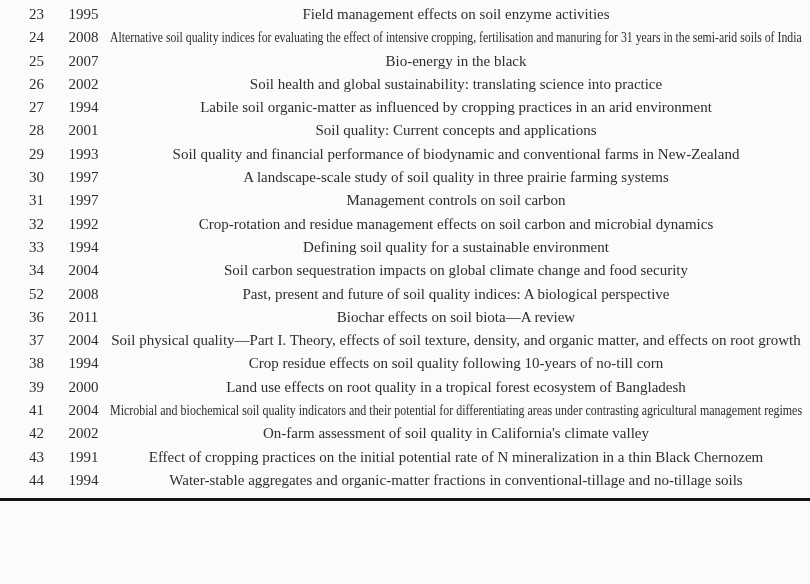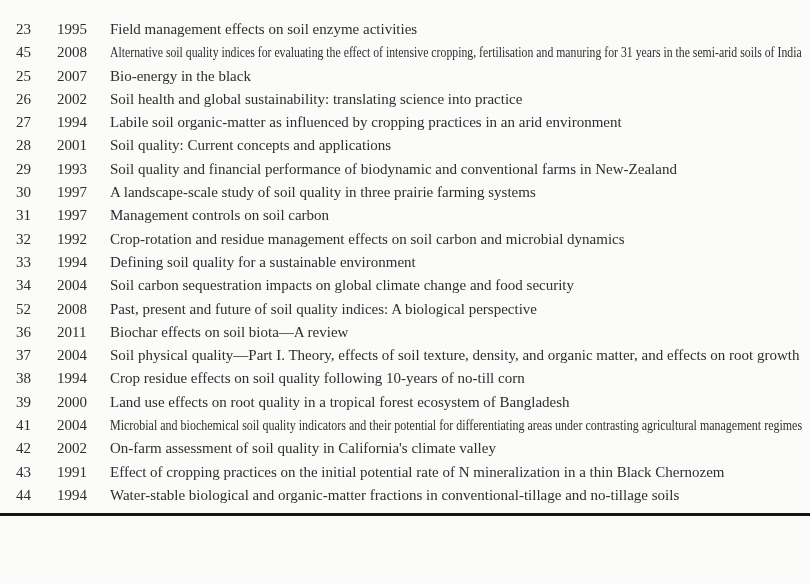--- a/index.html
+++ b/index.html
@@ -13,21 +13,22 @@
     font-family: "Liberation Serif", "DejaVu Serif", serif;
     color: #2e2e2e;
     overflow: hidden;
   }
   .page {
     width: 810px;
     height: 584px;
     position: relative;
   }
   .ref-table {
-    padding-top: 18px;
+    padding-top: 3px;
+    text-align: center;
   }
   .row {
     display: flex;
     align-items: center;
   }
   .cell {
     font-size: 15px;
     line-height: 23.3px;
   }
   .cell-num {
@@ -61,21 +62,21 @@
     <div>
   <div class="row">
     <div class="cell cell-num">23</div>
     <div class="cell cell-year">1995</div>
     <div class="cell cell-title">
       <div class="title-text">Field management effects on soil enzyme activities</div>
     </div>
   </div>
 
   <div class="row">
-    <div class="cell cell-num">45</div>
+    <div class="cell cell-num">24</div>
     <div class="cell cell-year">2008</div>
     <div class="cell cell-title">
       <div class="title-text" style="transform: scaleX(0.78458); transform-origin: left center;">Alternative soil quality indices for evaluating the effect of intensive cropping, fertilisation and manuring for 31 years in the semi-arid soils of India</div>
     </div>
   </div>
 
   <div class="row">
     <div class="cell cell-num">25</div>
     <div class="cell cell-year">2007</div>
     <div class="cell cell-title">
@@ -217,19 +218,19 @@
     <div class="cell cell-year">1991</div>
     <div class="cell cell-title">
       <div class="title-text">Effect of cropping practices on the initial potential rate of N mineralization in a thin Black Chernozem</div>
     </div>
   </div>
 
   <div class="row">
     <div class="cell cell-num">44</div>
     <div class="cell cell-year">1994</div>
     <div class="cell cell-title">
-      <div class="title-text">Water-stable biological and organic-matter fractions in conventional-tillage and no-tillage soils</div>
+      <div class="title-text">Water-stable aggregates and organic-matter fractions in conventional-tillage and no-tillage soils</div>
     </div>
   </div>
 </div>
     <div class="bottom-rule"></div>
   </div>
 </div>
 
 </body></html>

